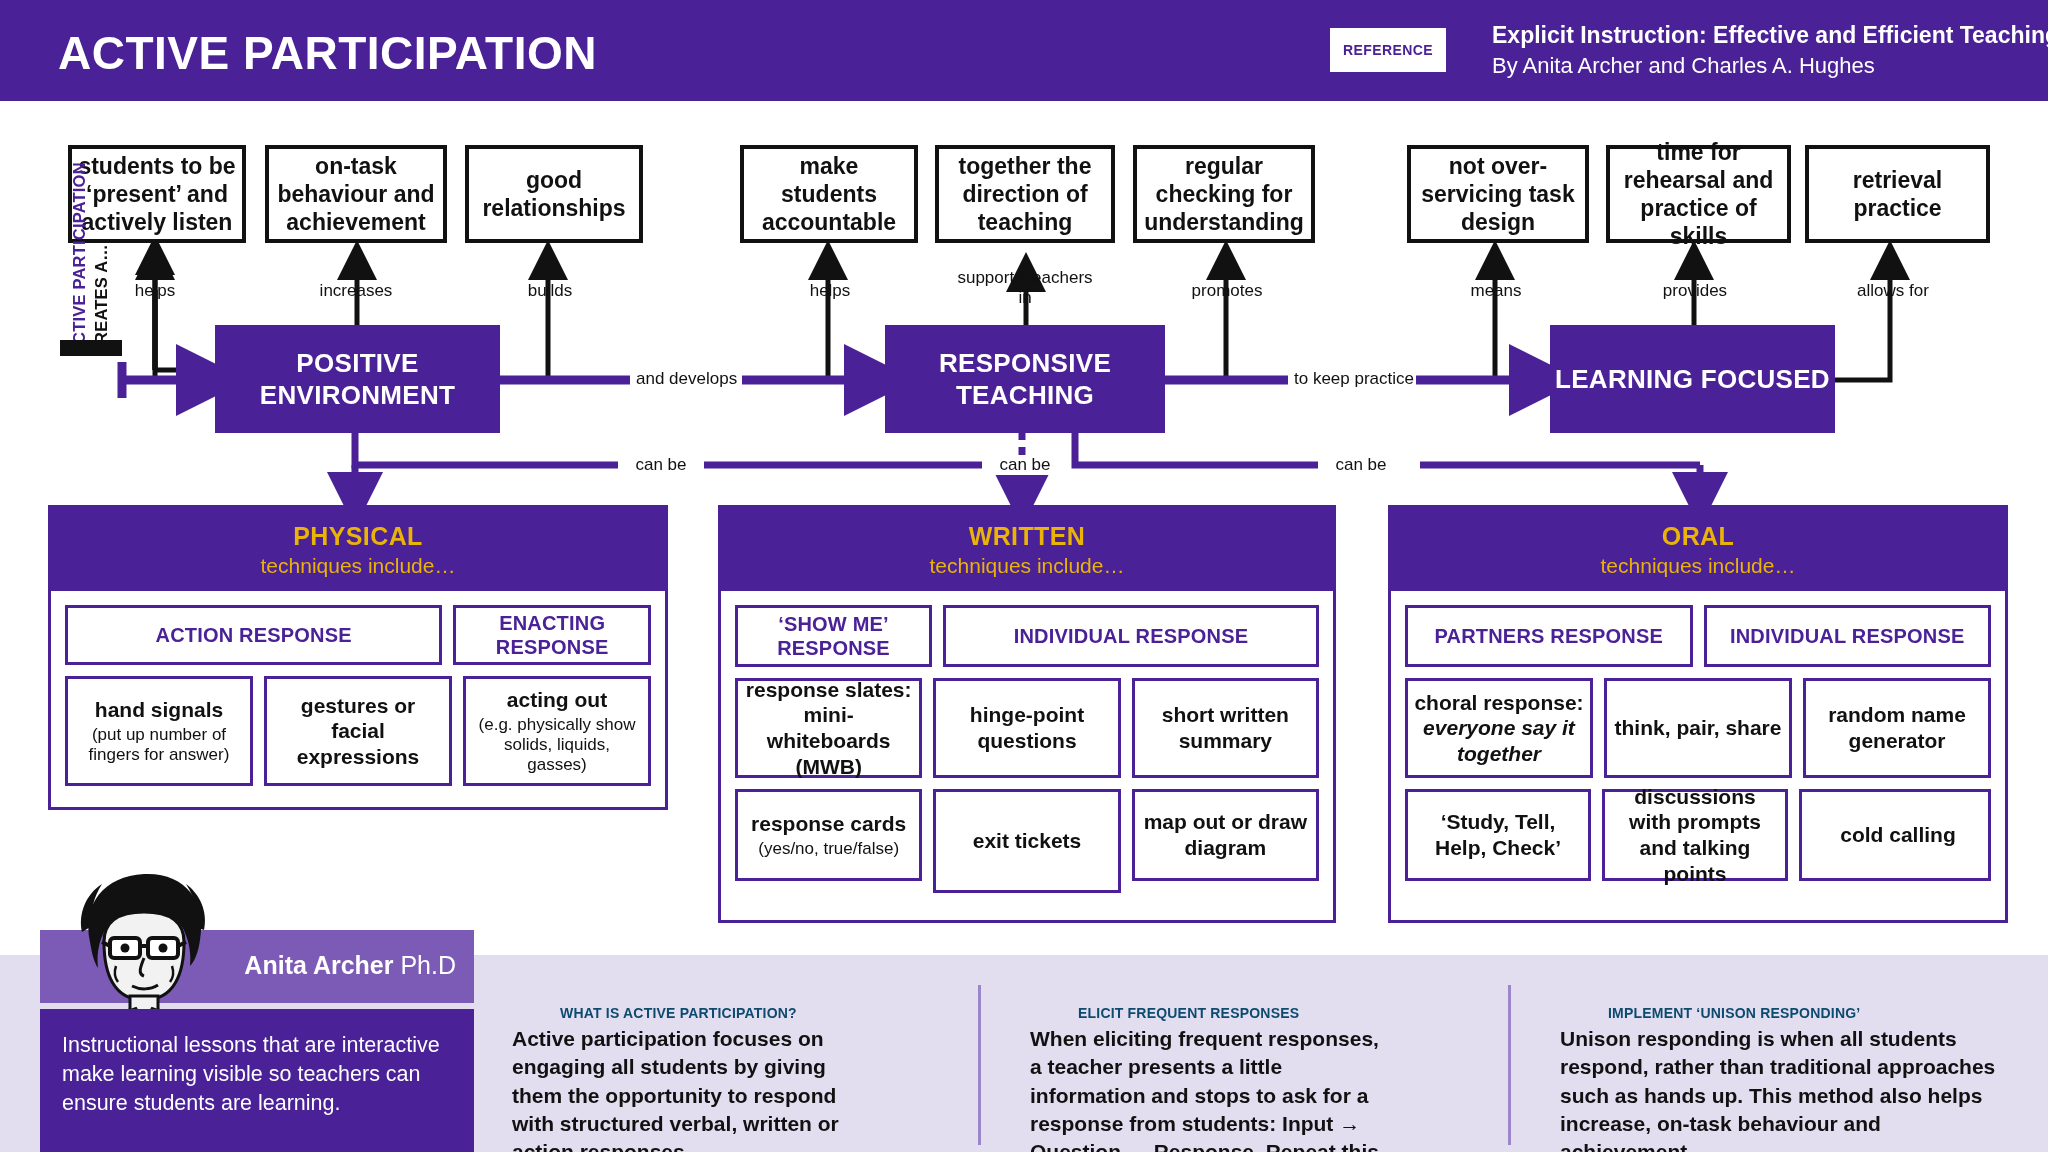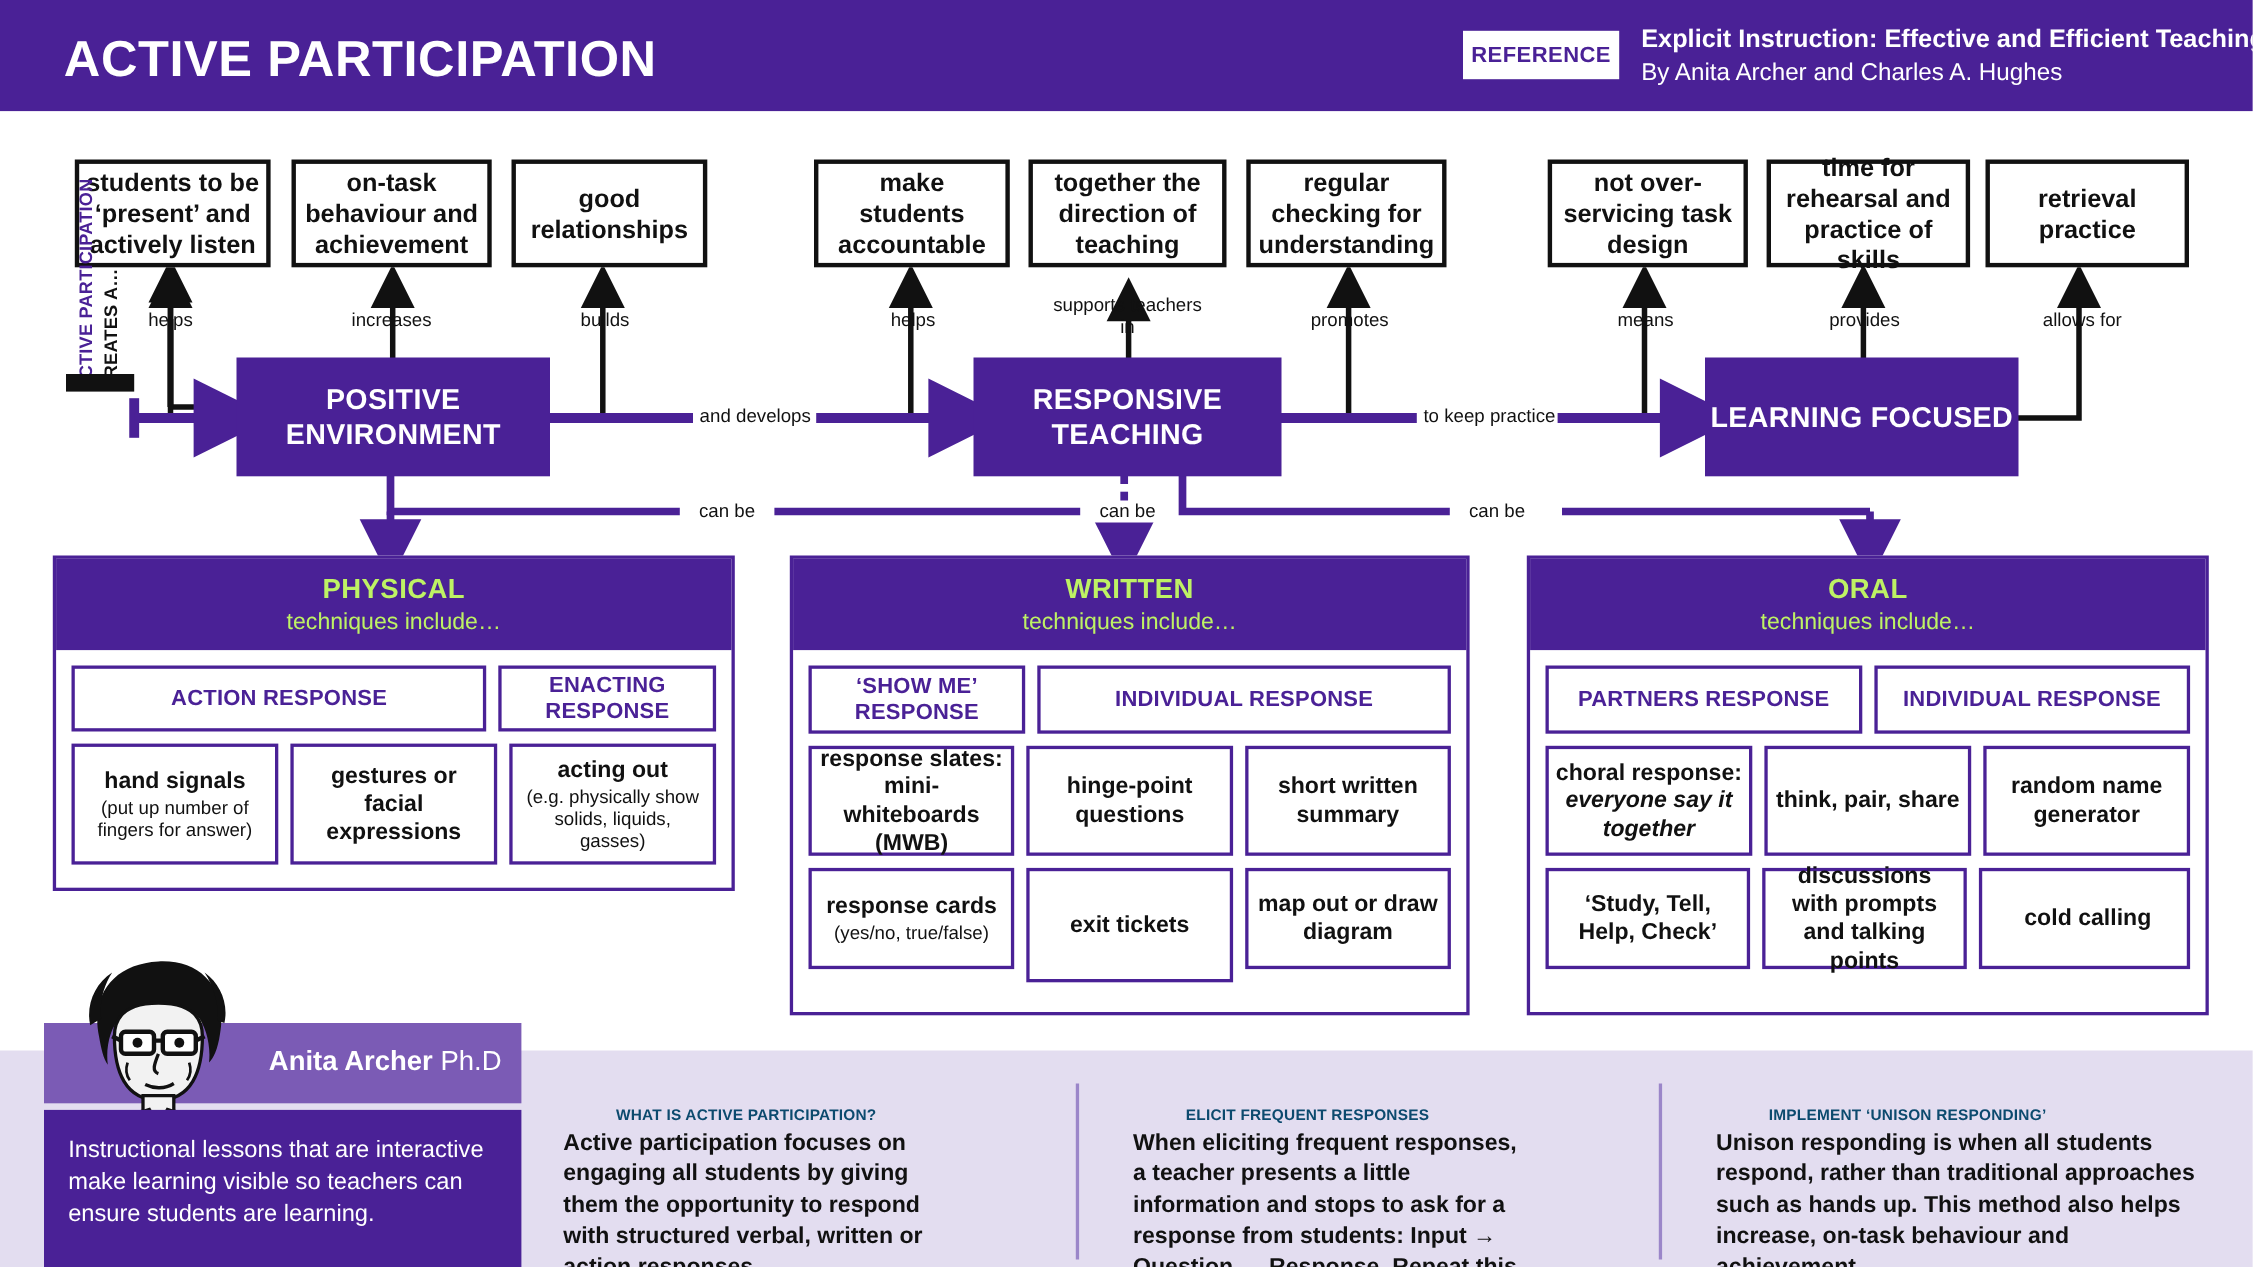--- a/index.html
+++ b/index.html
@@ -16,23 +16,23 @@
     position: absolute; left: 0; top: 0; width: 2048px; height: 101px;
     background: #4A2196;
   }
   .header-title {
     position: absolute; left: 58px; top: 26px;
     color: #ffffff; font-size: 46px; font-weight: bold;
     letter-spacing: 0.5px;
   }
   .ref-badge {
     position: absolute; left: 1330px; top: 28px;
-    width: 142px; height: 44px; background: #ffffff;
+    width: 116px; height: 44px; background: #ffffff;
     display: flex; align-items: center; justify-content: center;
-    color: #4A2196; font-size: 20px; font-weight: bold; letter-spacing: .4px;
+    color: #4A2196; font-size: 14px; font-weight: bold; letter-spacing: .4px;
   }
   .ref-line1 {
     position: absolute; left: 1492px; top: 22px;
     color: #ffffff; font-size: 23px; font-weight: bold; white-space: nowrap;
   }
   .ref-line2 {
     position: absolute; left: 1492px; top: 53px;
     color: #ffffff; font-size: 22px; font-weight: normal; white-space: nowrap;
   }
 
@@ -73,21 +73,21 @@
     font-size: 16.5px; font-weight: bold; line-height: 1.15;
     white-space: nowrap; letter-spacing: .2px;
   }
   .side-rot.a { left: 52px; top: 116px; color: #4A2196; }
   .side-rot.b { left: 74px; top: 116px; color: #111111; }
   .side-bar { position: absolute; left: 42px; top: 100px; width: 62px; height: 16px; background: #111; }
 
   
   .panel { position: absolute; background: #ffffff; border: 3px solid #4A2196; }
   .panel-head {
-    background: #4A2196; color: #bef264; text-align: center;
+    background: #4A2196; color: #eab308; text-align: center;
     padding: 14px 0 13px 0;
   }
   .panel-head .t1 { font-size: 25px; font-weight: bold; letter-spacing: .4px; }
   .panel-head .t2 { font-size: 21px; font-weight: normal; margin-top: 3px; }
   .panel-body { padding: 14px; }
   .row { display: flex; gap: 11px; margin-bottom: 11px; }
   .row:last-child { margin-bottom: 0; }
   .cell {
     border: 3px solid #4A2196; background: #fff;
     display: flex; flex-direction: column; align-items: center; justify-content: center;

